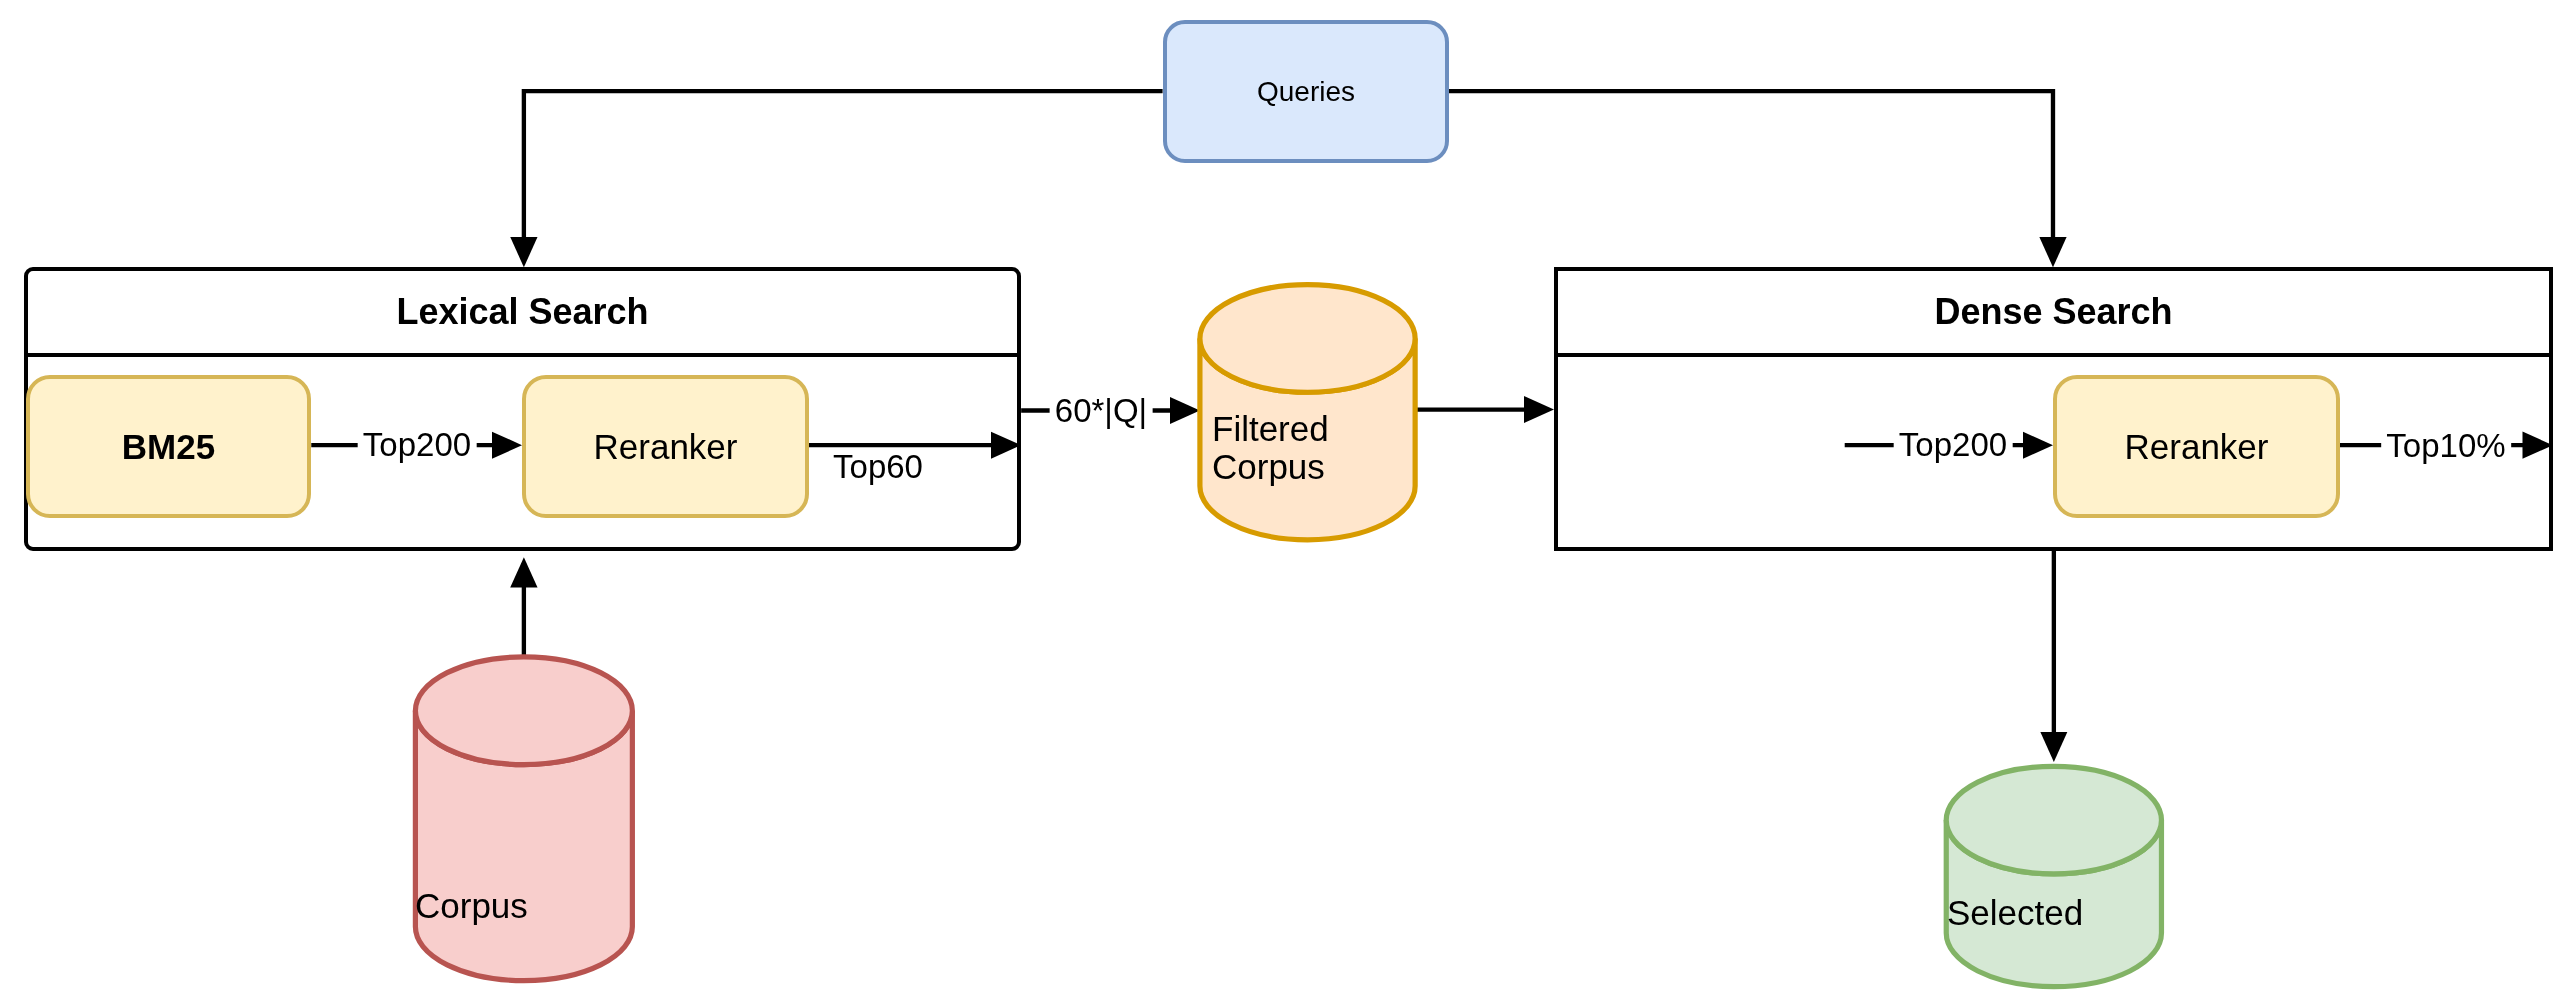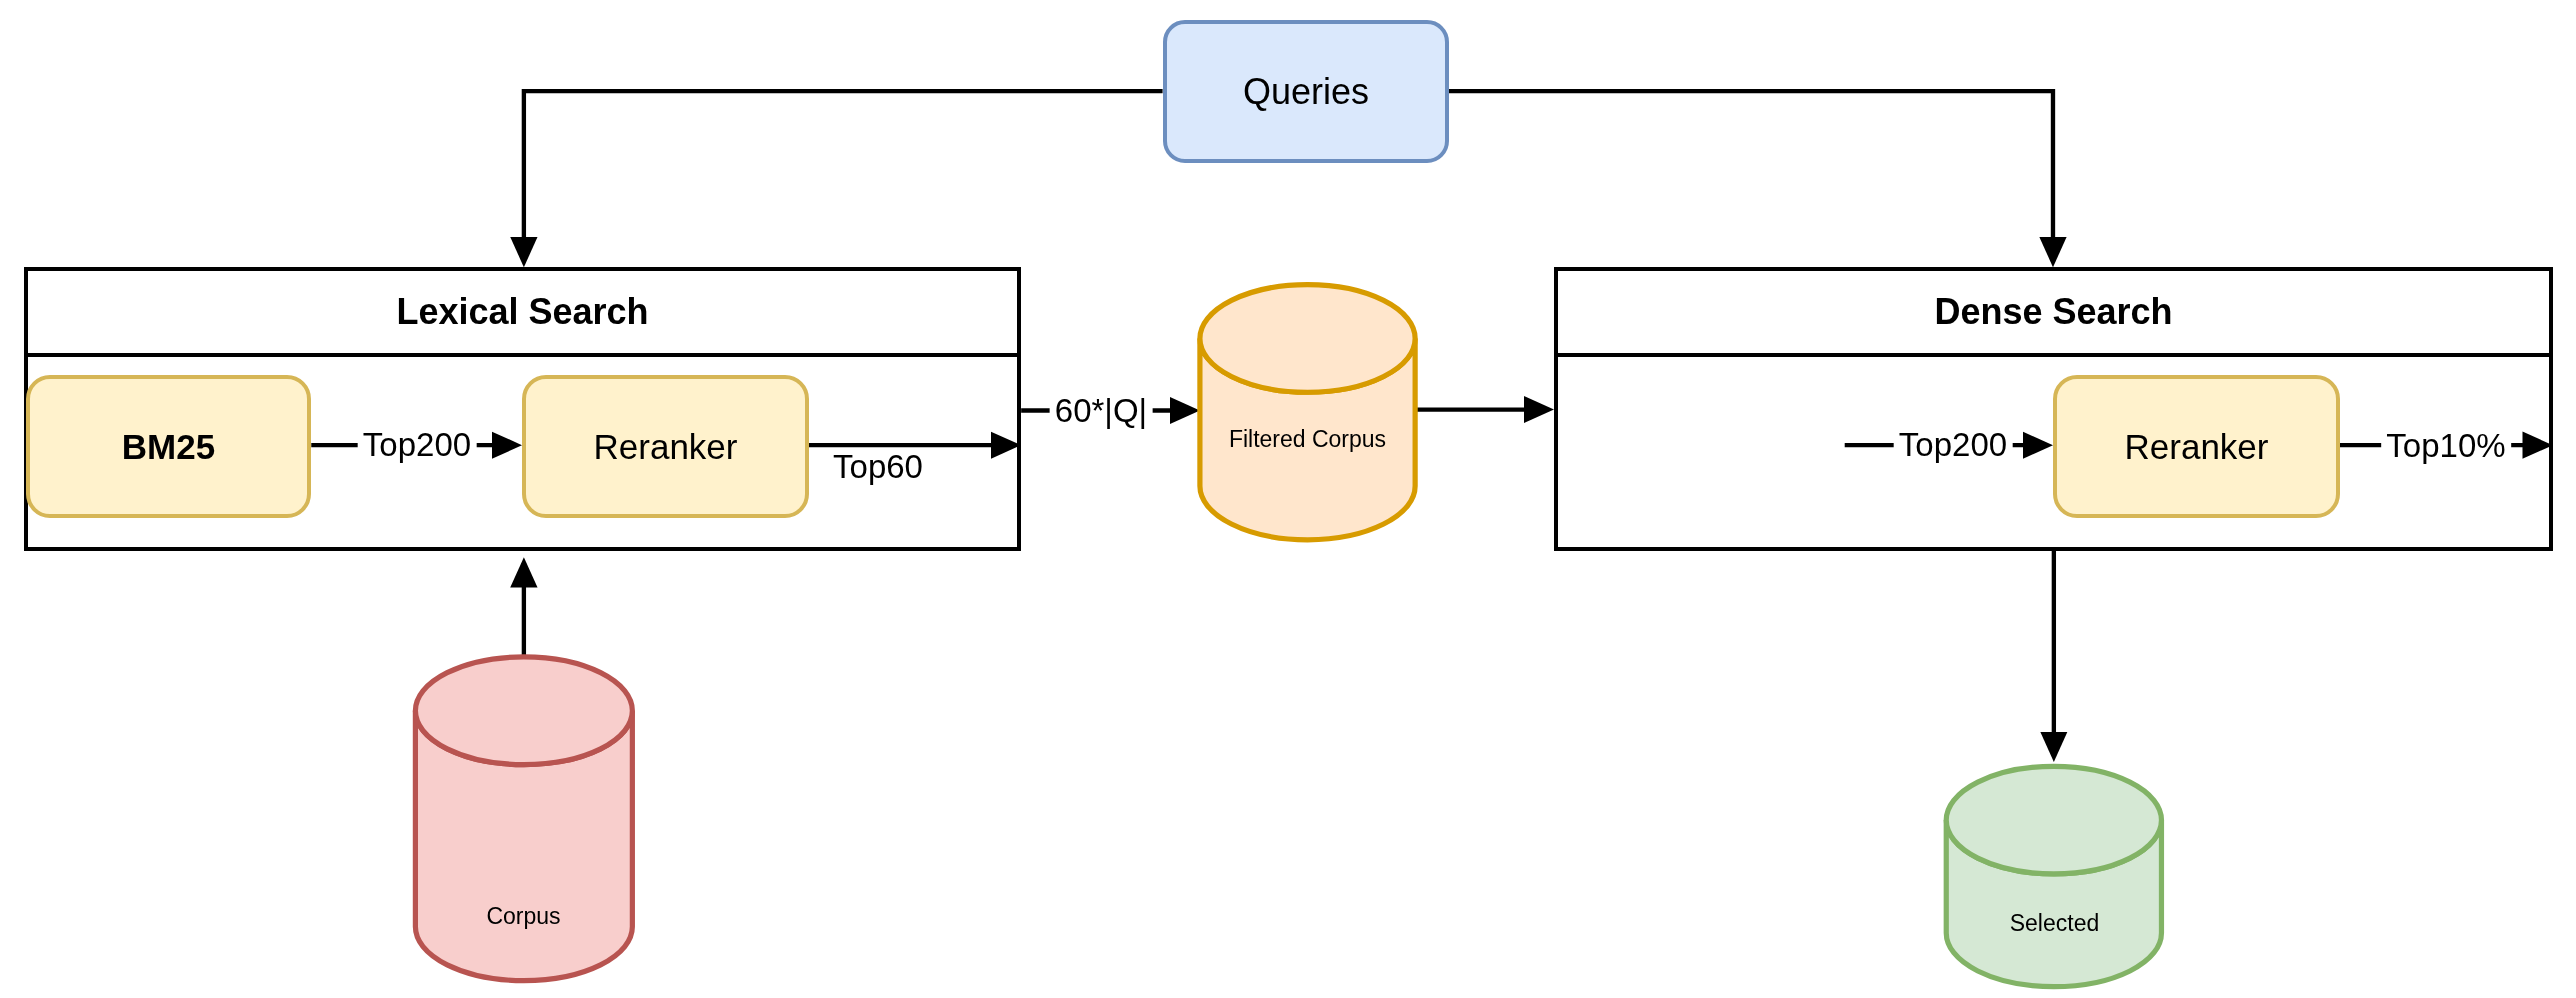--- a/index.html
+++ b/index.html
@@ -30,36 +30,36 @@
     display:flex;align-items:center;justify-content:center;
     text-align:center;
     font-size:35px;
   }
   .node .wrap{display:block;max-width:234px;line-height:1.3;}
   .queries{
     border:4.3px solid #6c8ebf;
     background:#dae8fc;
     border-radius:22px;
     display:flex;align-items:center;justify-content:center;
-    font-size:36px;
+    font-size:28px;
   }
   .edge-label{
     position:absolute;
     transform:translate(-50%,-50%);
     background:#ffffff;
     padding:0 5.2px;
     font-size:33px;
     white-space:nowrap;
     line-height:1.15;
   }
   .cyl-label{
     position:absolute;
-    text-align:center;
-    font-size:23px;
-    line-height:59px;
+    text-align:left;
+    font-size:35px;
+    line-height:38px;
   }
 </style>
 </head>
 <body>
 
 <div id="canvas">
 
   <svg id="edge-layer" viewBox="0 0 2967 1150" xmlns="http://www.w3.org/2000/svg">
     <defs>
       <marker id="arrow" viewBox="0 0 10 10" refX="8" refY="5" markerWidth="7" markerHeight="7" orient="auto-start-reverse">
@@ -100,21 +100,21 @@
     <g>
       <path d="M2242,945 V1075 A124,62 0 0 0 2490,1075 V945 A124,62 0 0 1 2242,945 Z" stroke-width="6" fill="#d5e8d4" stroke="#82b366"></path>
       <ellipse cx="2366" cy="945" rx="124" ry="62" stroke-width="6" fill="#d5e8d4" stroke="#82b366"></ellipse>
     </g>
   </svg>
 
   <div class="abs queries" style="left:1163px;top:20px;width:286px;height:143px;">
     <span>Queries</span>
   </div>
 
-  <div class="abs group-box" style="left:24px;top:267px;width:997px;height:284px;">
+  <div class="abs group-box" style="left:24px;top:267px;width:997px;height:284px;border-radius:9px;">
     <div class="group-header">Lexical Search</div>
   </div>
 
   <div class="abs group-box" style="left:1554px;top:267px;width:999px;height:284px;">
     <div class="group-header">Dense Search</div>
   </div>
 
   <div class="abs node" style="left:26px;top:375px;width:285px;height:143px;font-weight:bold;">
     <span>BM25</span>
   </div>

